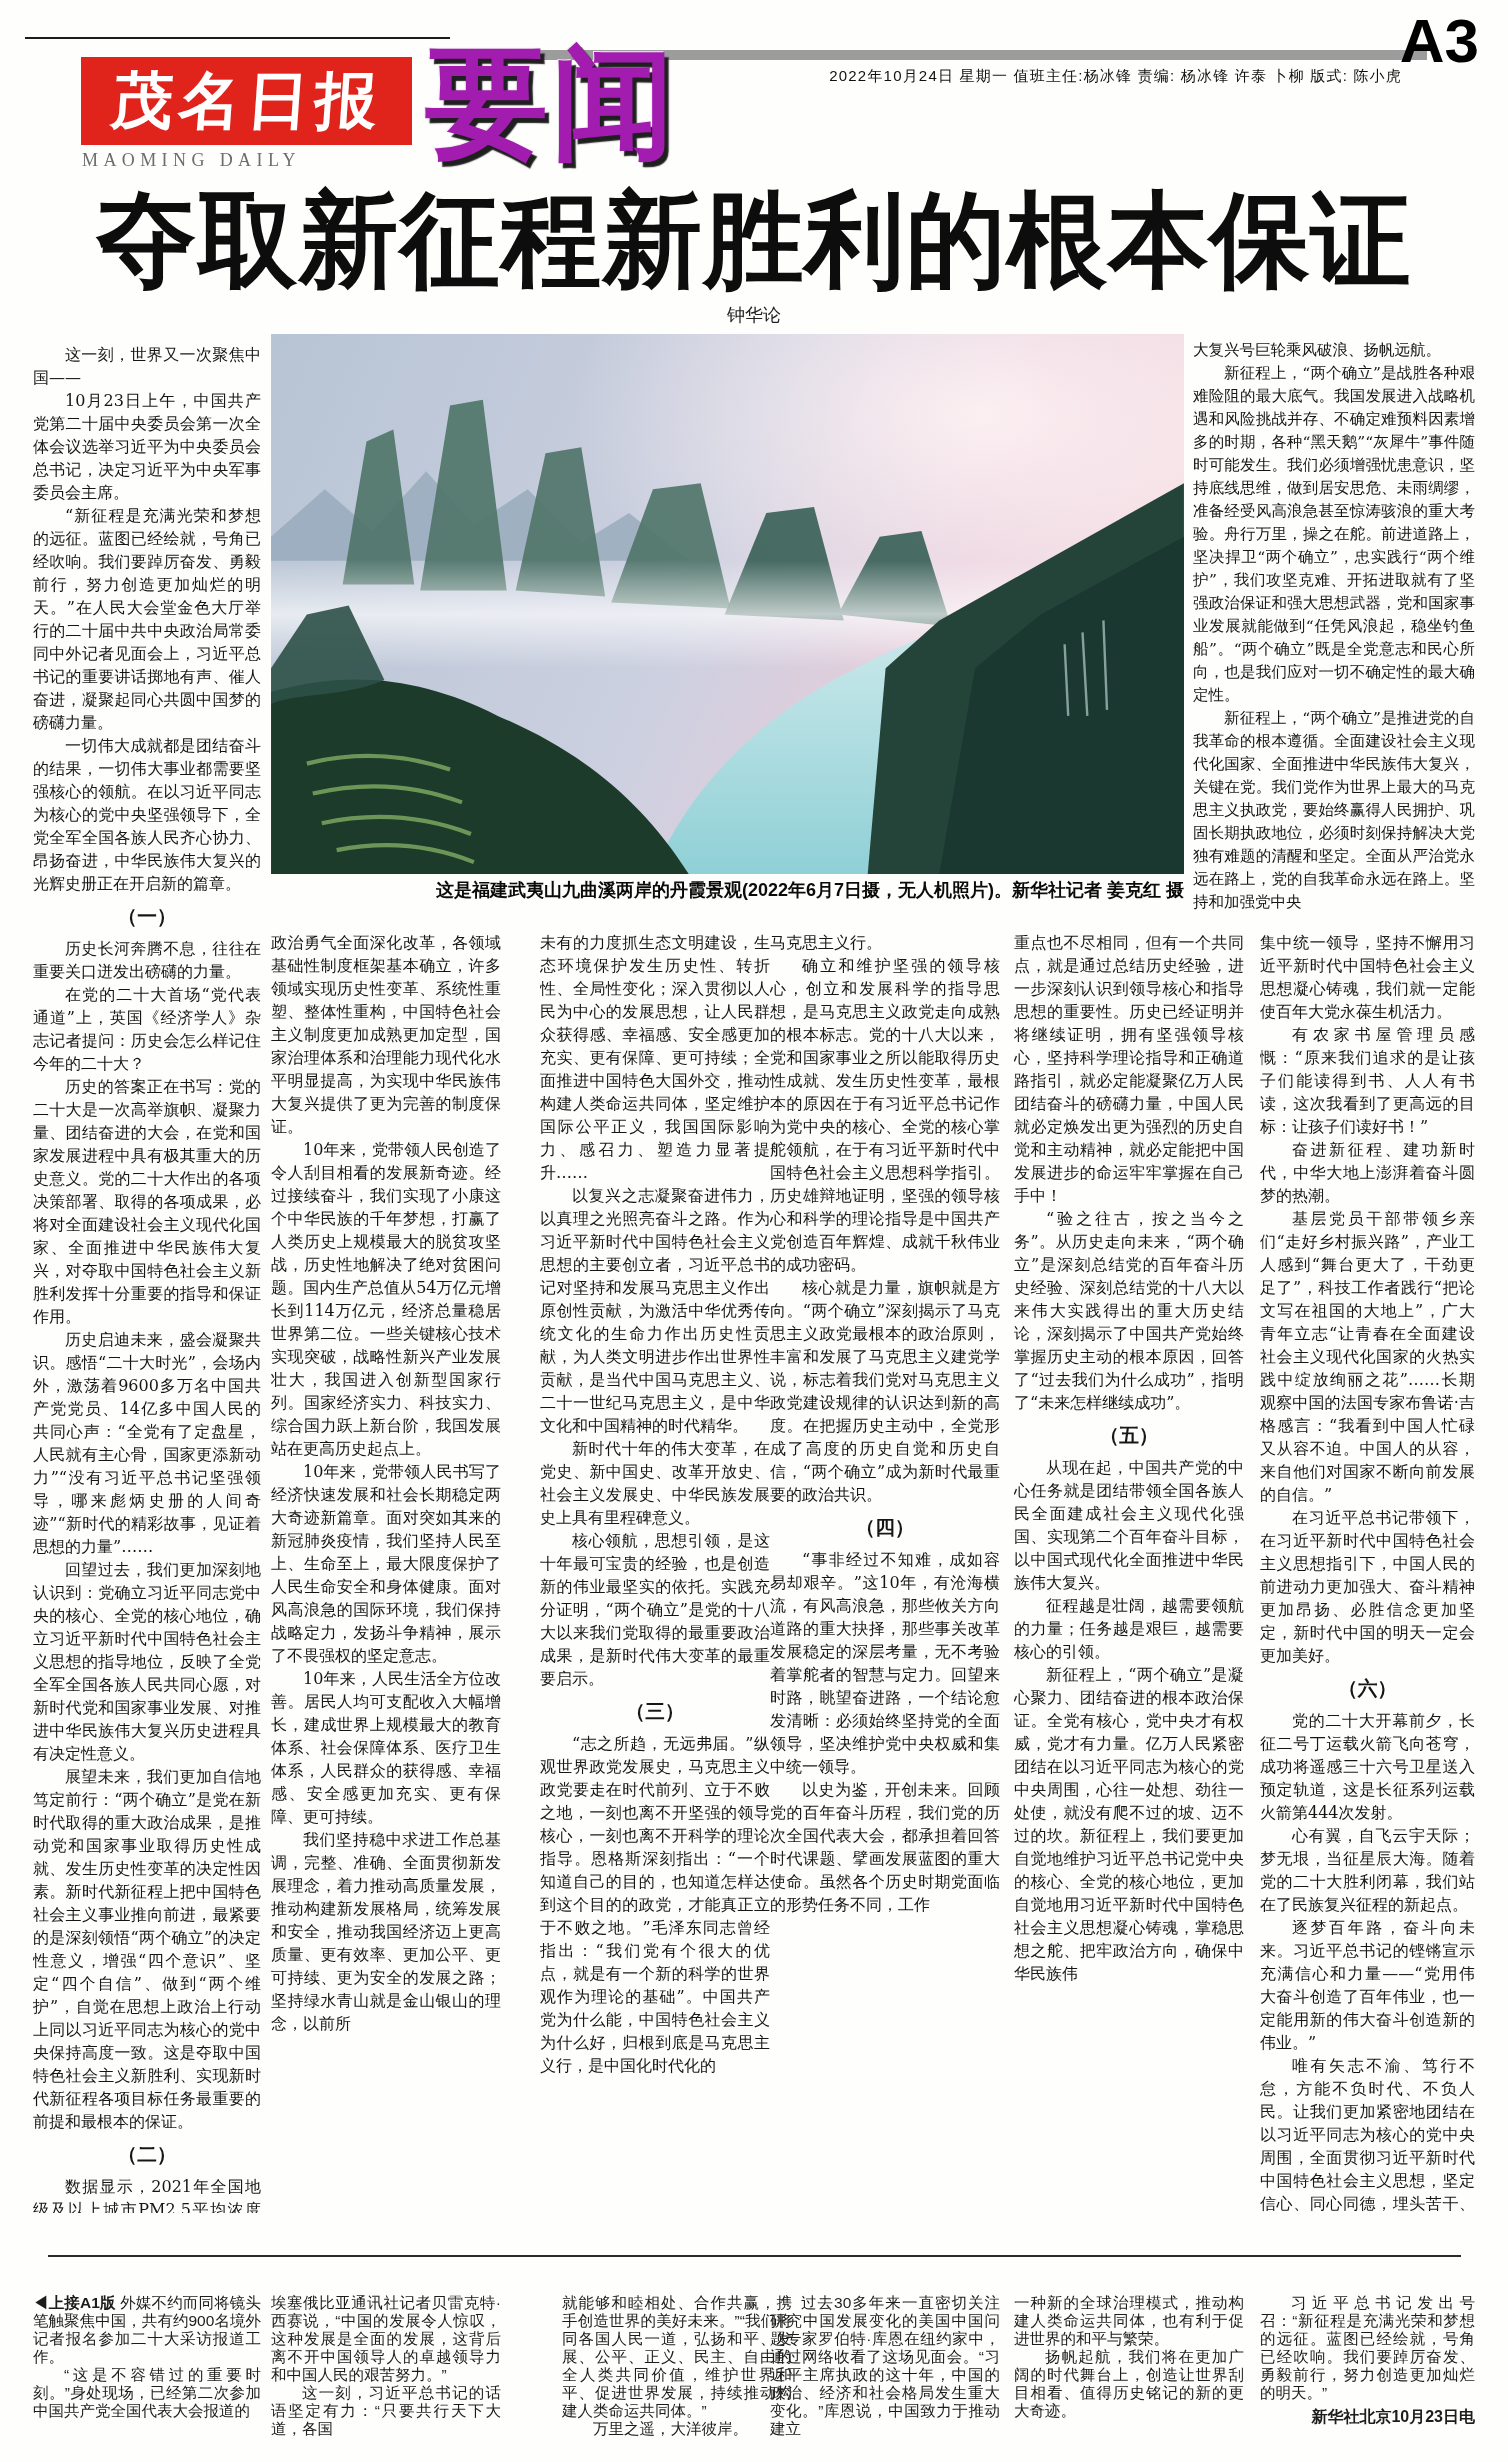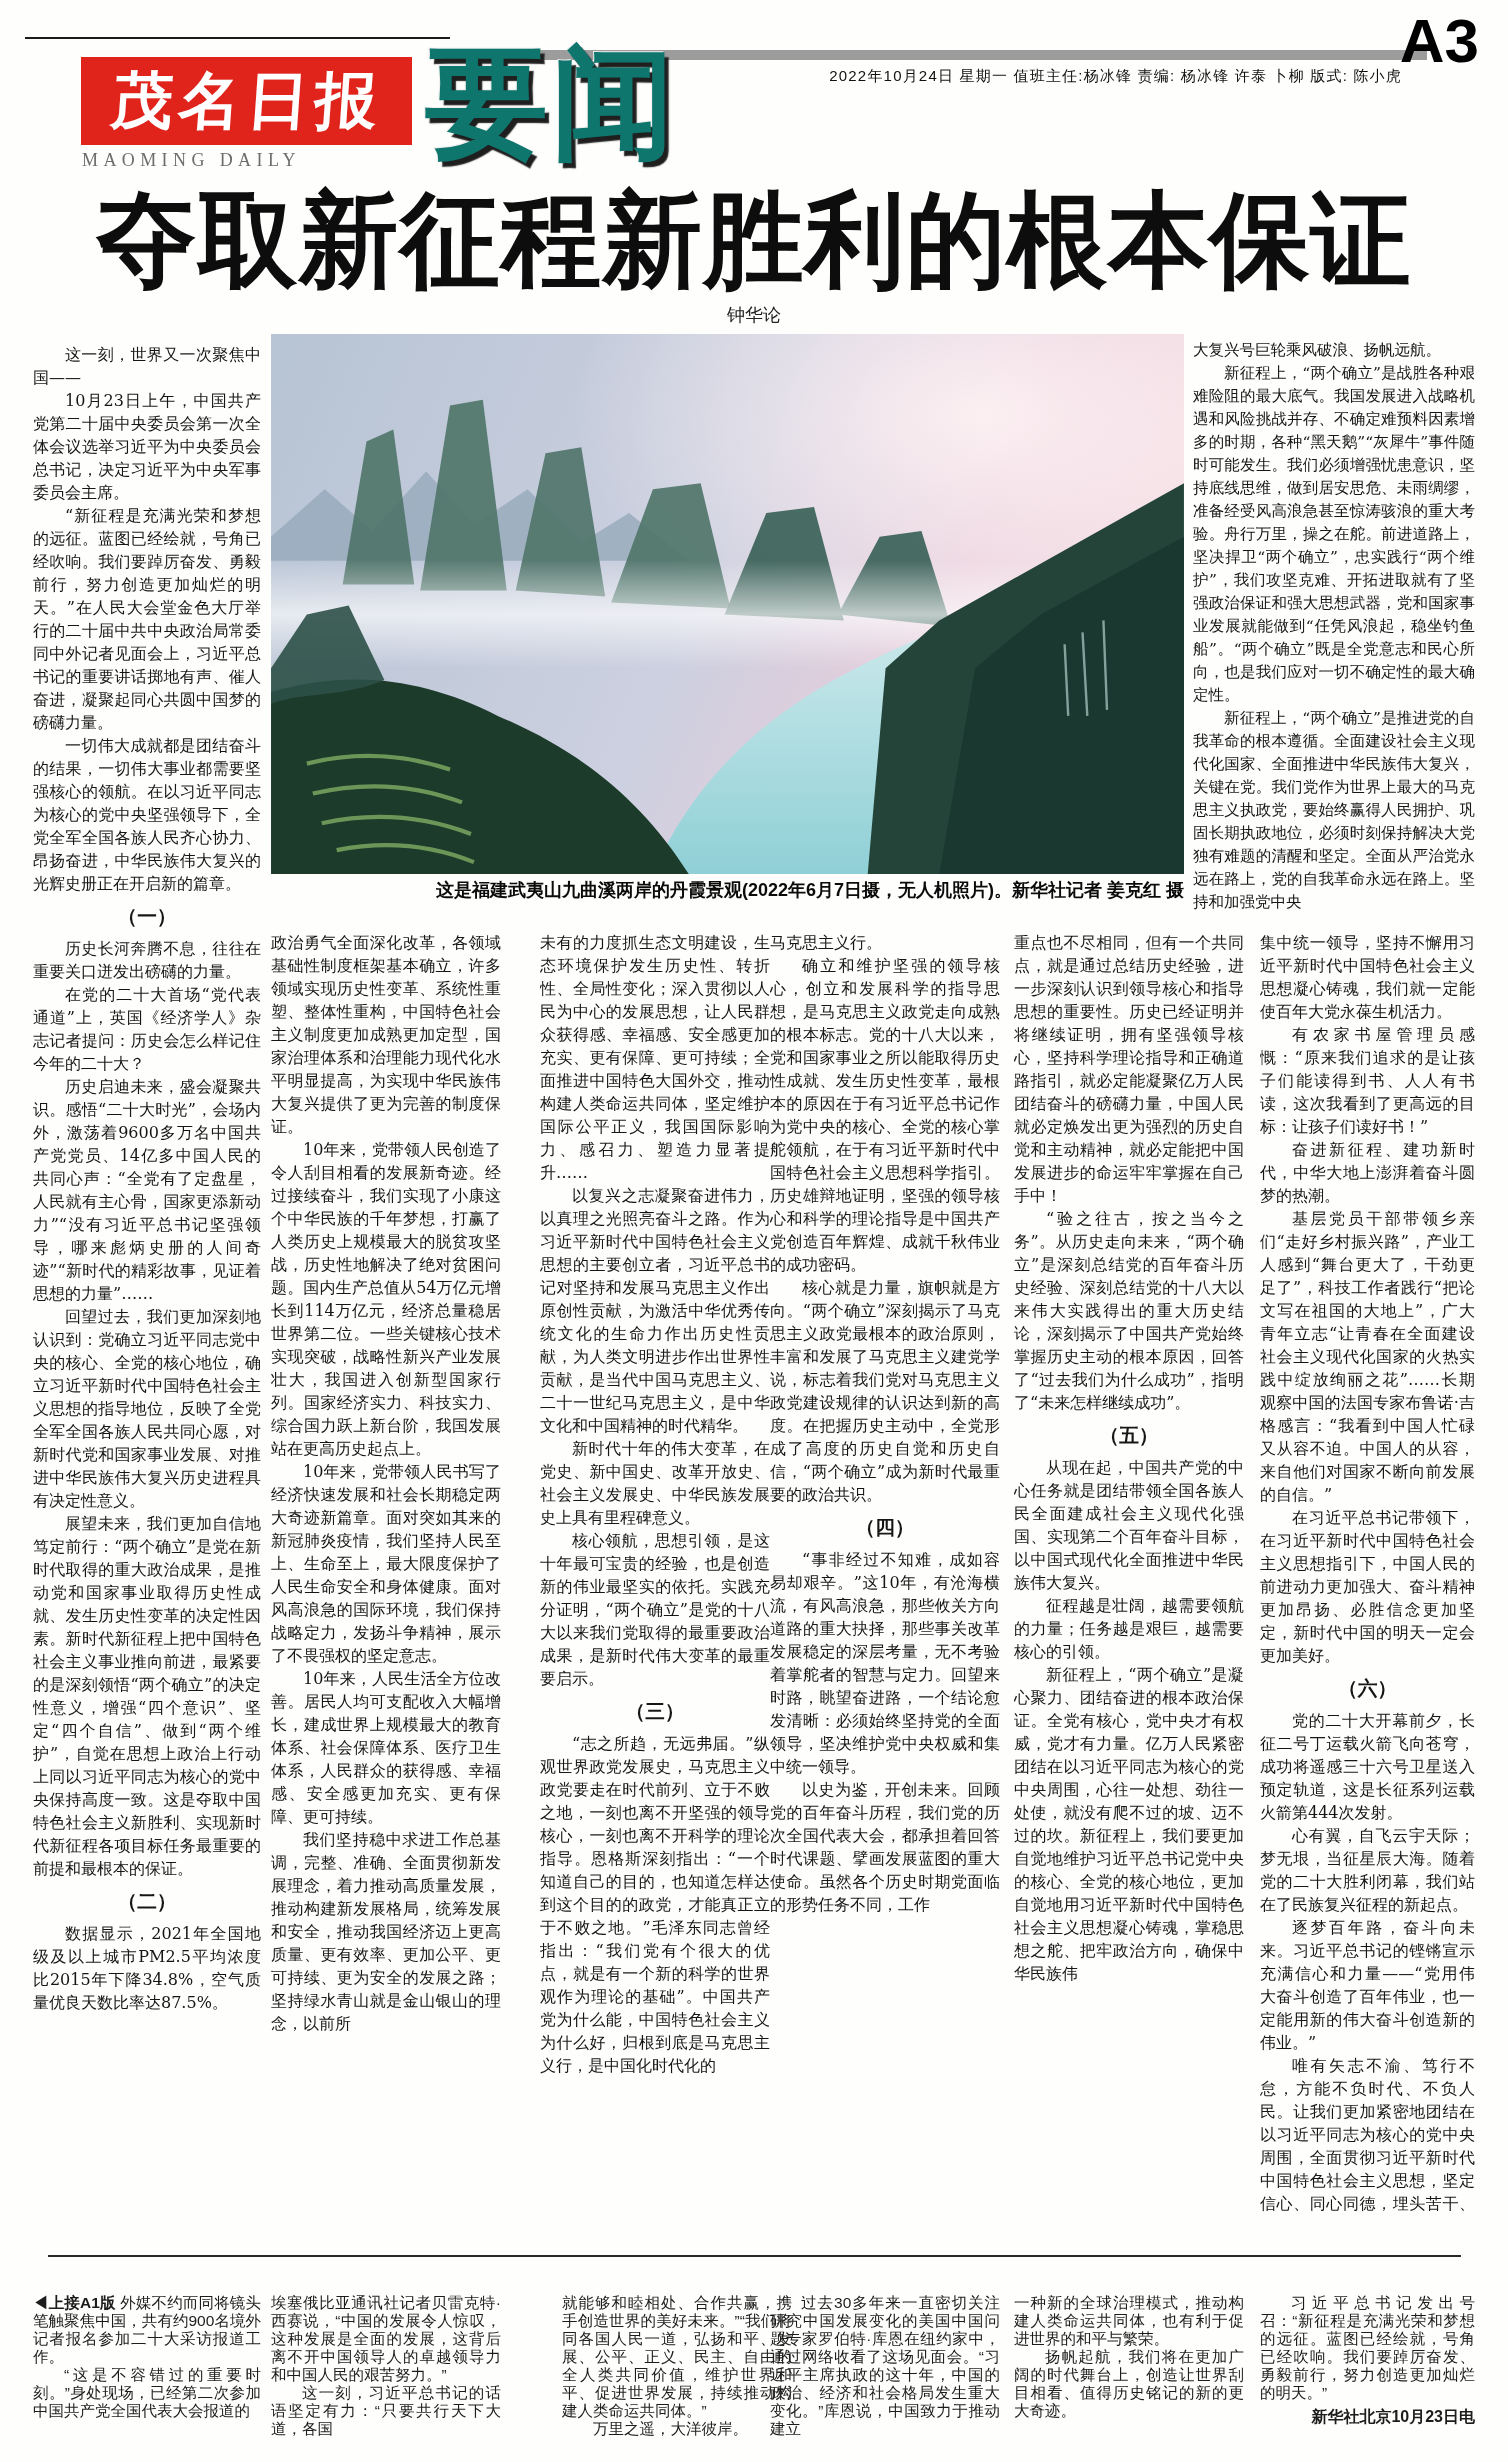--- a/index.html
+++ b/index.html
@@ -8,21 +8,21 @@
   
   .rule-thin{position:absolute;left:25px;top:37px;width:425px;height:2.4px;background:#1c1c1c;}
   .rule-gray{position:absolute;left:525px;top:50px;width:902px;height:9.5px;background:#9c9c9c;}
   .logo-box{position:absolute;left:81px;top:57px;width:331px;height:88px;background:#e0241b;
             display:flex;align-items:center;justify-content:center;}
   .logo-cn{color:#fff;font-size:62px;font-weight:900;letter-spacing:6px;
            font-family:"DejaVu Serif",serif;transform:skewX(-4deg);}
   .logo-en{position:absolute;left:82px;top:150px;width:329px;color:#6d6d6d;font-size:18px;
            letter-spacing:5.4px;font-family:"Liberation Serif",serif;}
   .section-mark{position:absolute;left:425px;top:41px;font-size:123px;font-weight:900;line-height:1;
-                font-family:"Liberation Sans",sans-serif;color:#0f766e;
+                font-family:"Liberation Sans",sans-serif;color:#a21caf;
                 text-shadow:4.2px 4.8px 1.2px #1f1f1f,-1.2px -1.2px 0.6px #efefef;letter-spacing:3.6px;}
   .page-label{position:absolute;right:29px;top:4.8px;font-size:62px;font-weight:bold;
               font-family:"Liberation Sans",sans-serif;color:#000;}
   .date-line{position:absolute;right:106px;top:67px;font-size:15px;letter-spacing:1.2px;
              font-family:"Liberation Sans",sans-serif;color:#111;}
   
   .headline{position:absolute;left:0;top:190px;width:1508px;text-align:center;font-size:100px;
             font-weight:900;letter-spacing:1.2px;line-height:1;color:#0d0d0d;transform:scaleY(1.04);}
   .byline{position:absolute;left:0;top:303px;width:1508px;text-align:center;font-size:18px;color:#222;}
   
@@ -113,20 +113,21 @@
   <div class="caption">这是福建武夷山九曲溪两岸的丹霞景观(2022年6月7日摄，无人机照片)。新华社记者 姜克红 摄</div>
 
   <div class="col" id="col0">
       <p>这一刻，世界又一次聚焦中国——</p>
       <p>10月23日上午，中国共产党第二十届中央委员会第一次全体会议选举习近平为中央委员会总书记，决定习近平为中央军事委员会主席。</p>
       <p>“新征程是充满光荣和梦想的远征。蓝图已经绘就，号角已经吹响。我们要踔厉奋发、勇毅前行，努力创造更加灿烂的明天。”在人民大会堂金色大厅举行的二十届中共中央政治局常委同中外记者见面会上，习近平总书记的重要讲话掷地有声、催人奋进，凝聚起同心共圆中国梦的磅礴力量。</p>
       <p>一切伟大成就都是团结奋斗的结果，一切伟大事业都需要坚强核心的领航。在以习近平同志为核心的党中央坚强领导下，全党全军全国各族人民齐心协力、昂扬奋进，中华民族伟大复兴的光辉史册正在开启新的篇章。</p>
       <p class="m">（一）</p>
       <p>历史长河奔腾不息，往往在重要关口迸发出磅礴的力量。</p>
       <p>在党的二十大首场“党代表通道”上，英国《经济学人》杂志记者提问：历史会怎么样记住今年的二十大？</p>
+      <p>历史的答案正在书写：党的二十大是一次高举旗帜、凝聚力量、团结奋进的大会，在党和国家发展进程中具有极其重大的历史意义。党的二十大作出的各项决策部署、取得的各项成果，必将对全面建设社会主义现代化国家、全面推进中华民族伟大复兴，对夺取中国特色社会主义新胜利发挥十分重要的指导和保证作用。</p>
       <p>历史启迪未来，盛会凝聚共识。感悟“二十大时光”，会场内外，激荡着9600多万名中国共产党党员、14亿多中国人民的共同心声：“全党有了定盘星，人民就有主心骨，国家更添新动力”“没有习近平总书记坚强领导，哪来彪炳史册的人间奇迹”“新时代的精彩故事，见证着思想的力量”……</p>
       <p>回望过去，我们更加深刻地认识到：党确立习近平同志党中央的核心、全党的核心地位，确立习近平新时代中国特色社会主义思想的指导地位，反映了全党全军全国各族人民共同心愿，对新时代党和国家事业发展、对推进中华民族伟大复兴历史进程具有决定性意义。</p>
       <p>展望未来，我们更加自信地笃定前行：“两个确立”是党在新时代取得的重大政治成果，是推动党和国家事业取得历史性成就、发生历史性变革的决定性因素。新时代新征程上把中国特色社会主义事业推向前进，最紧要的是深刻领悟“两个确立”的决定性意义，增强“四个意识”、坚定“四个自信”、做到“两个维护”，自觉在思想上政治上行动上同以习近平同志为核心的党中央保持高度一致。这是夺取中国特色社会主义新胜利、实现新时代新征程各项目标任务最重要的前提和最根本的保证。</p>
       <p class="m">（二）</p>
       <p>数据显示，2021年全国地级及以上城市PM2.5平均浓度比2015年下降34.8%，空气质量优良天数比率达87.5%。</p>
     </div>
   <div class="col" id="side">
       <p class="c">大复兴号巨轮乘风破浪、扬帆远航。</p>
       <p>新征程上，“两个确立”是战胜各种艰难险阻的最大底气。我国发展进入战略机遇和风险挑战并存、不确定难预料因素增多的时期，各种“黑天鹅”“灰犀牛”事件随时可能发生。我们必须增强忧患意识，坚持底线思维，做到居安思危、未雨绸缪，准备经受风高浪急甚至惊涛骇浪的重大考验。舟行万里，操之在舵。前进道路上，坚决捍卫“两个确立”，忠实践行“两个维护”，我们攻坚克难、开拓进取就有了坚强政治保证和强大思想武器，党和国家事业发展就能做到“任凭风浪起，稳坐钓鱼船”。“两个确立”既是全党意志和民心所向，也是我们应对一切不确定性的最大确定性。</p>
       <p>新征程上，“两个确立”是推进党的自我革命的根本遵循。全面建设社会主义现代化国家、全面推进中华民族伟大复兴，关键在党。我们党作为世界上最大的马克思主义执政党，要始终赢得人民拥护、巩固长期执政地位，必须时刻保持解决大党独有难题的清醒和坚定。全面从严治党永远在路上，党的自我革命永远在路上。坚持和加强党中央</p>

